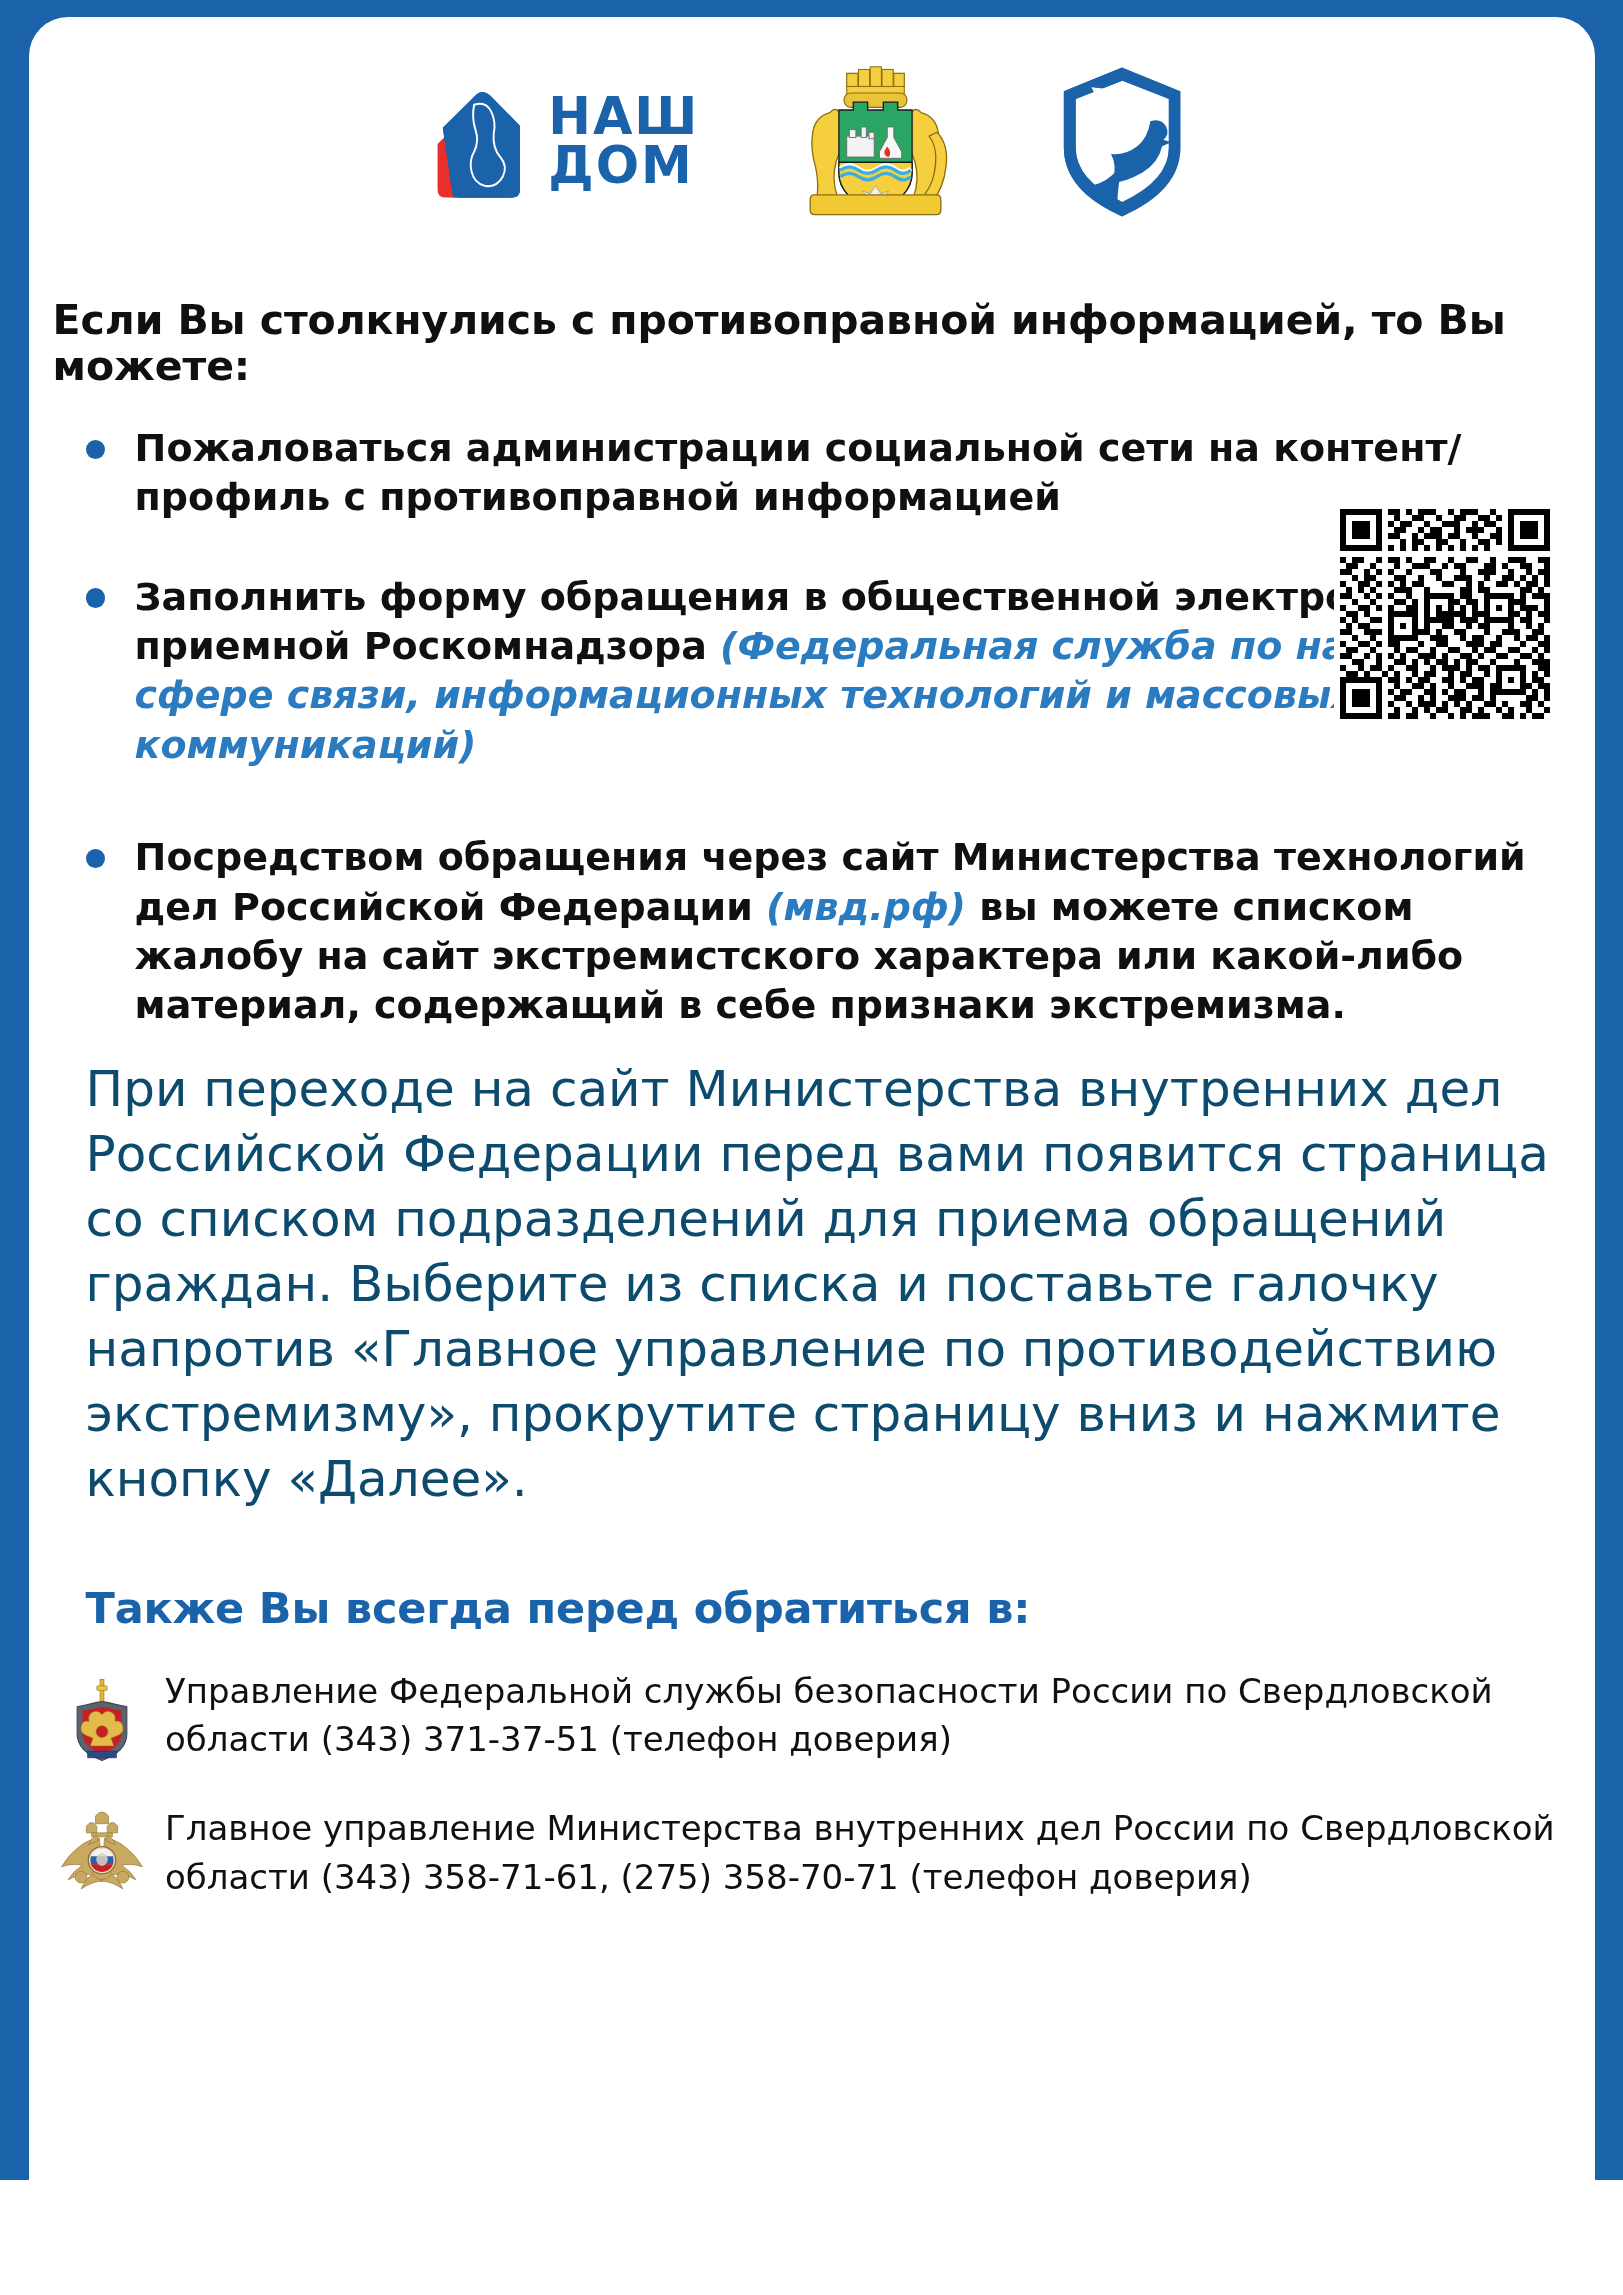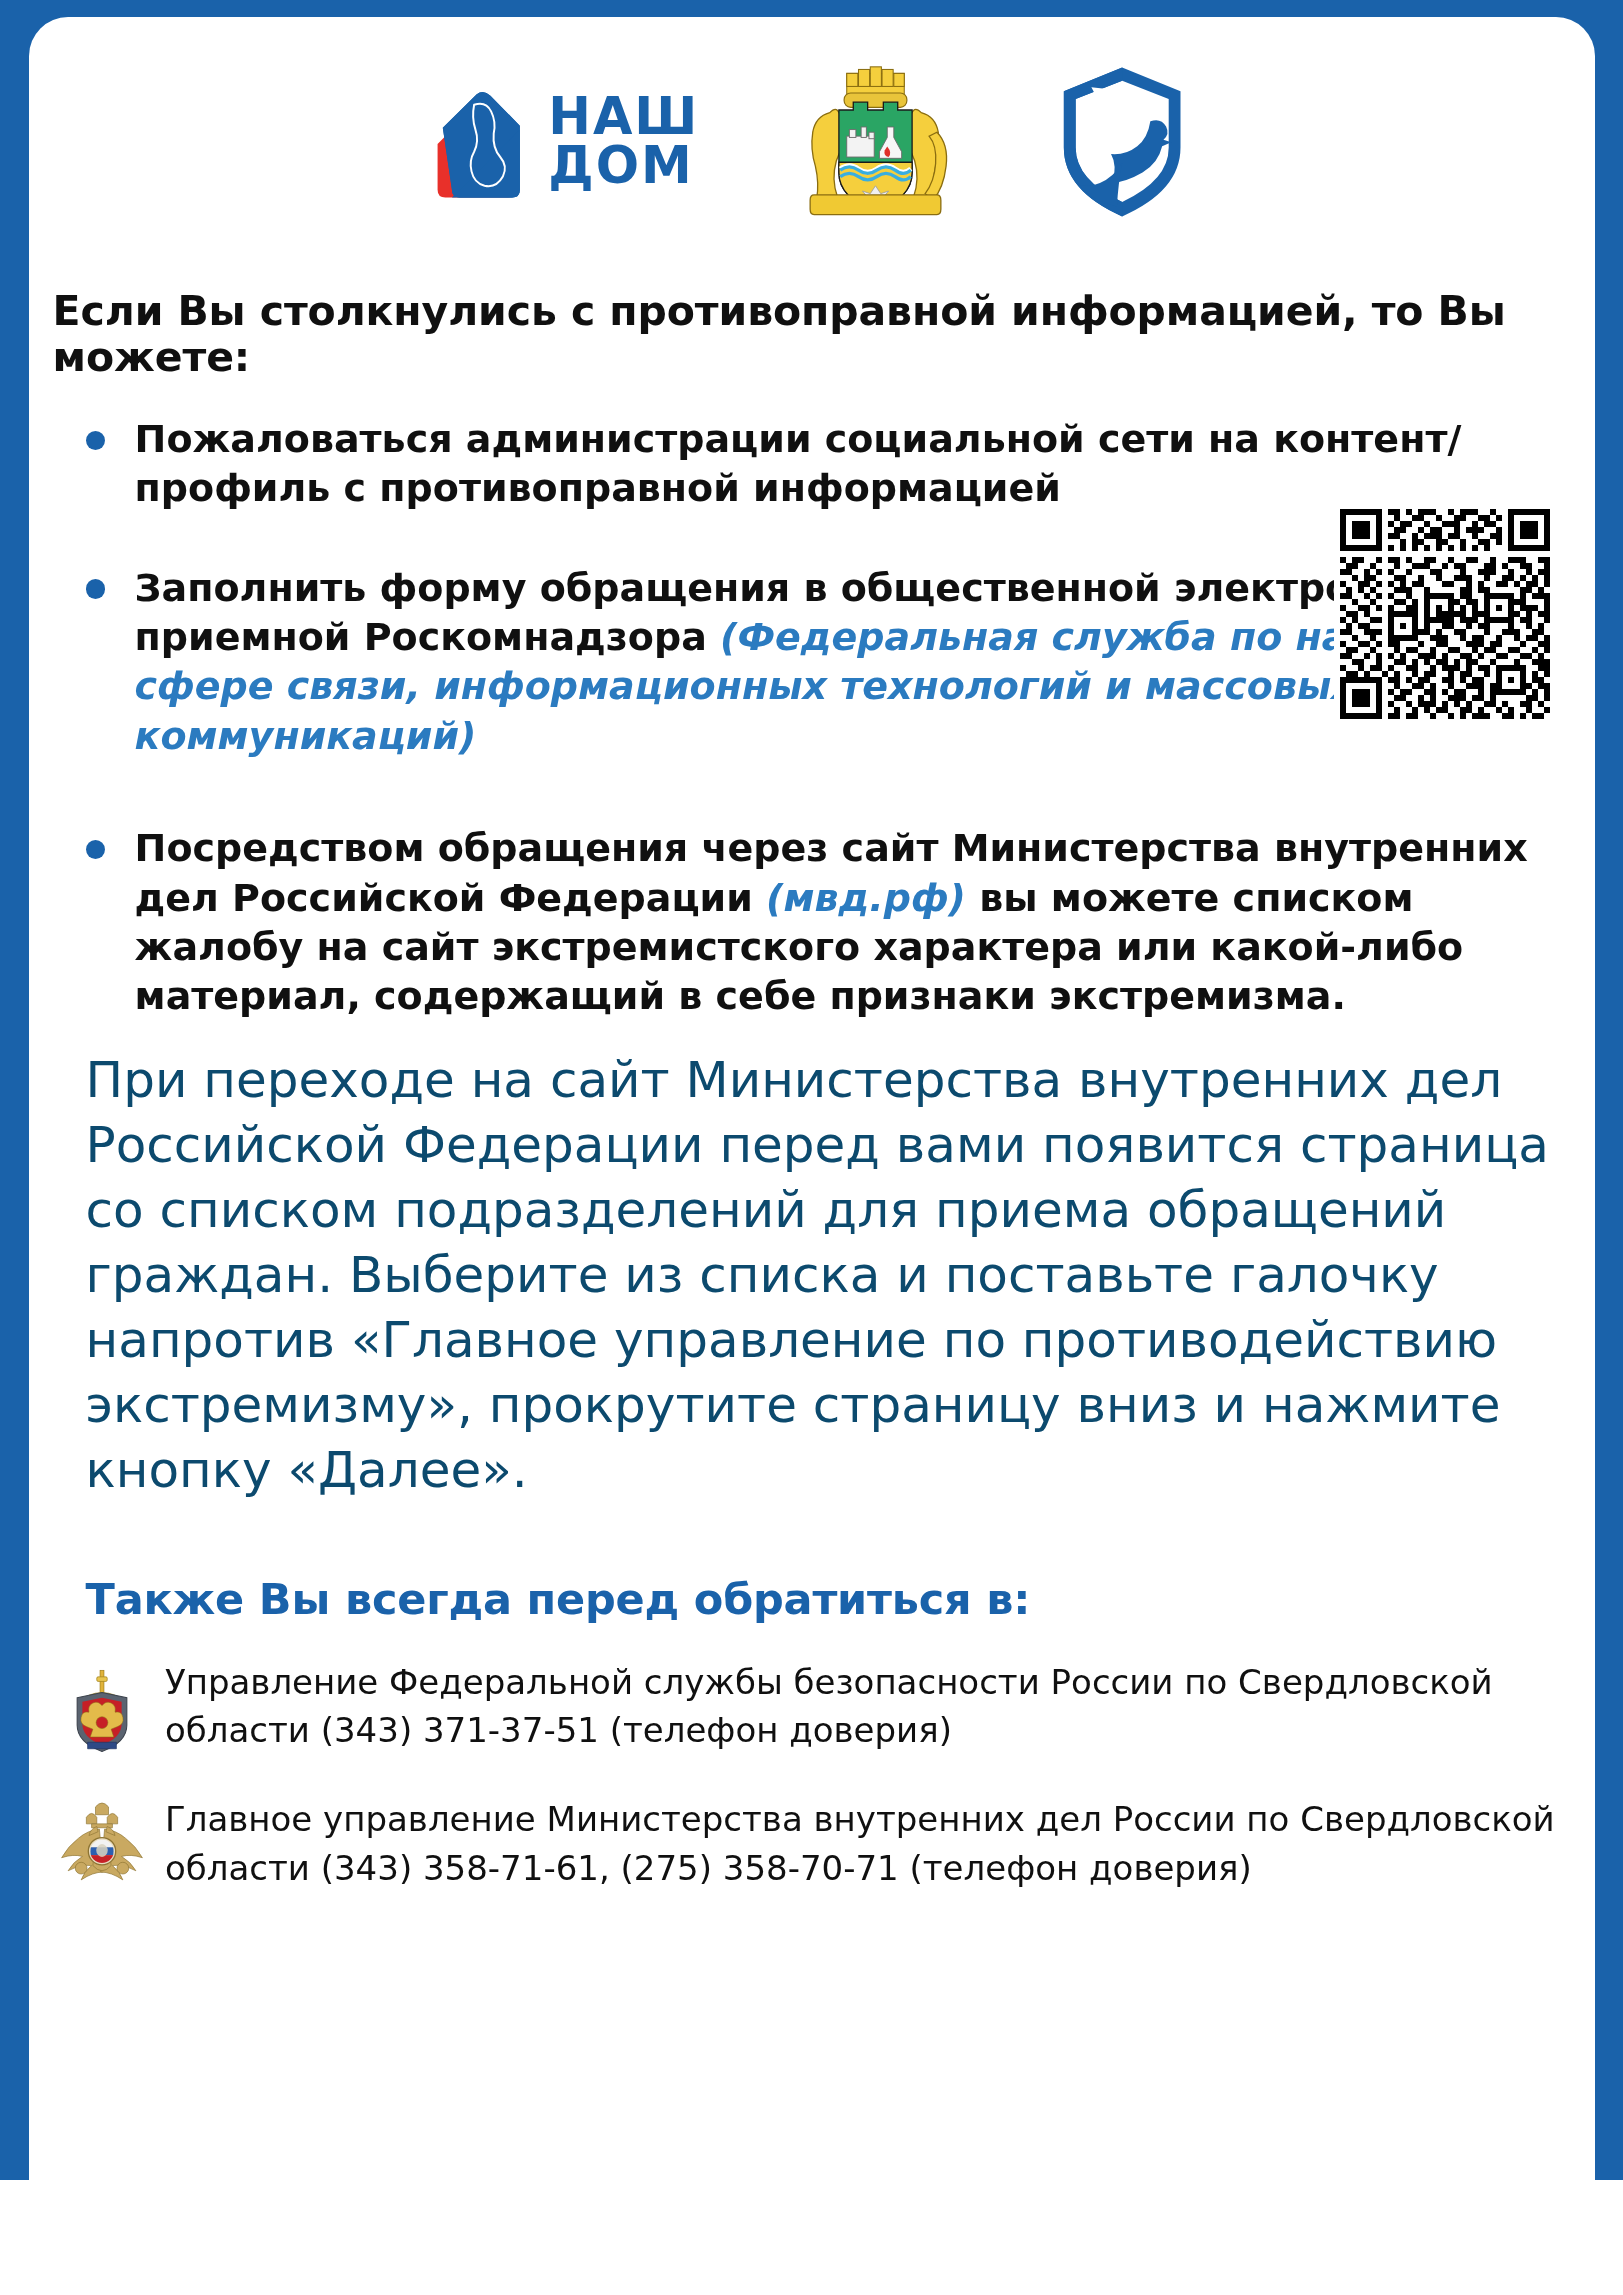--- a/index.html
+++ b/index.html
@@ -54,21 +54,21 @@
 
   
   .arms { width: 183px; height: 156px; }
 
   
   .shield { width: 141px; height: 154px; }
   .content {
     position: absolute;
     left: 23.6px;
     right: 26px;
-    top: 272px;
+    top: 281px;
   }
 
   h1.intro {
     margin: 0 0 34px 0;
     font-size: 41px;
     font-weight: 700;
     color: #101010;
     letter-spacing: -0.1px;
     line-height: 1.12;
   }
@@ -235,21 +235,21 @@
           <span>Пожаловаться администрации социальной сети на контент/профиль с противоправной информацией</span>
         </li>
 
         <li style="margin-bottom:63px;">
           <span class="dot"></span>
           <span>Заполнить форму обращения в общественной электронной приемной Роскомнадзора </span><span class="blue-it">(Федеральная служба по надзору в сфере связи, информационных технологий и массовых коммуникаций)</span>
         </li>
 
         <li style="margin-bottom:26px;">
           <span class="dot"></span>
-          <span>Посредством обращения через сайт Министерства внутренних дел Российской Федерации </span><span class="blue-it">(мвд.рф)</span><span> вы можете списком жалобу на сайт экстремистского характера или какой-либо материал, содержащий в себе признаки экстремизма.</span>
+          <span>Посредством обращения через сайт Министерства технологий дел Российской Федерации </span><span class="blue-it">(мвд.рф)</span><span> вы можете списком жалобу на сайт экстремистского характера или какой-либо материал, содержащий в себе признаки экстремизма.</span>
         </li>
 
       </ul>
 
       <p class="note">При переходе на сайт Министерства внутренних дел Российской Федерации перед вами появится страница со списком подразделений для приема обращений граждан. Выберите из списка и поставьте галочку напротив «Главное управление по противодействию экстремизму», прокрутите страницу вниз и нажмите кнопку «Далее».</p>
 
       <h2 class="sub">Также Вы всегда перед обратиться в:</h2>
 
       <ul class="contact-list">
 

